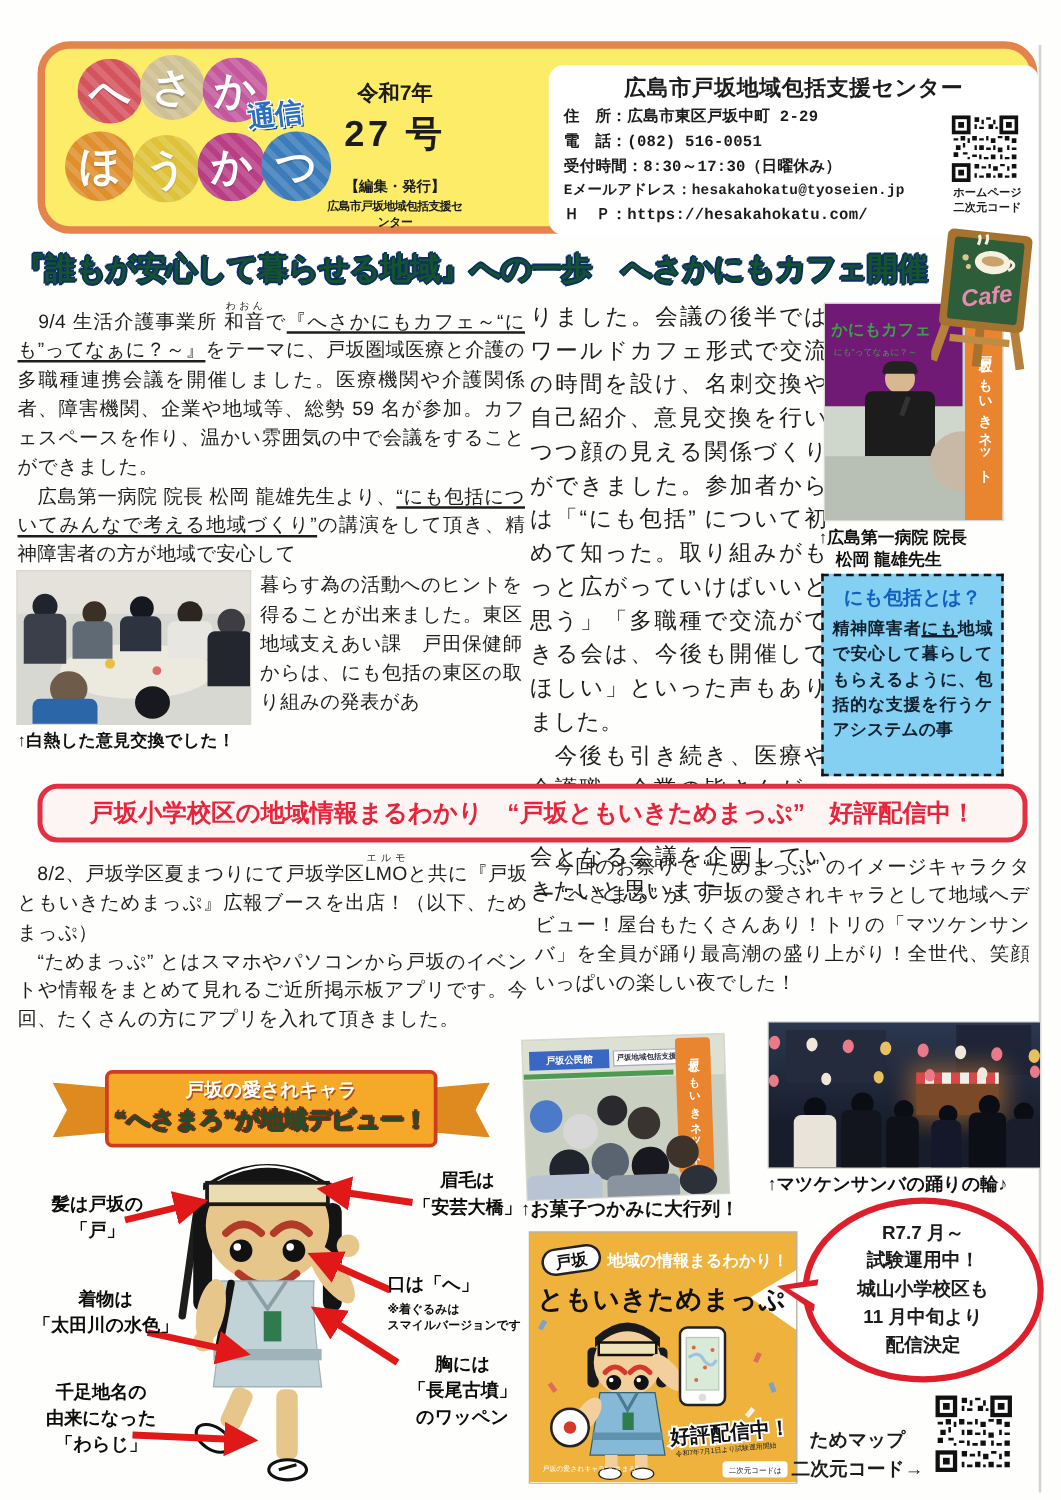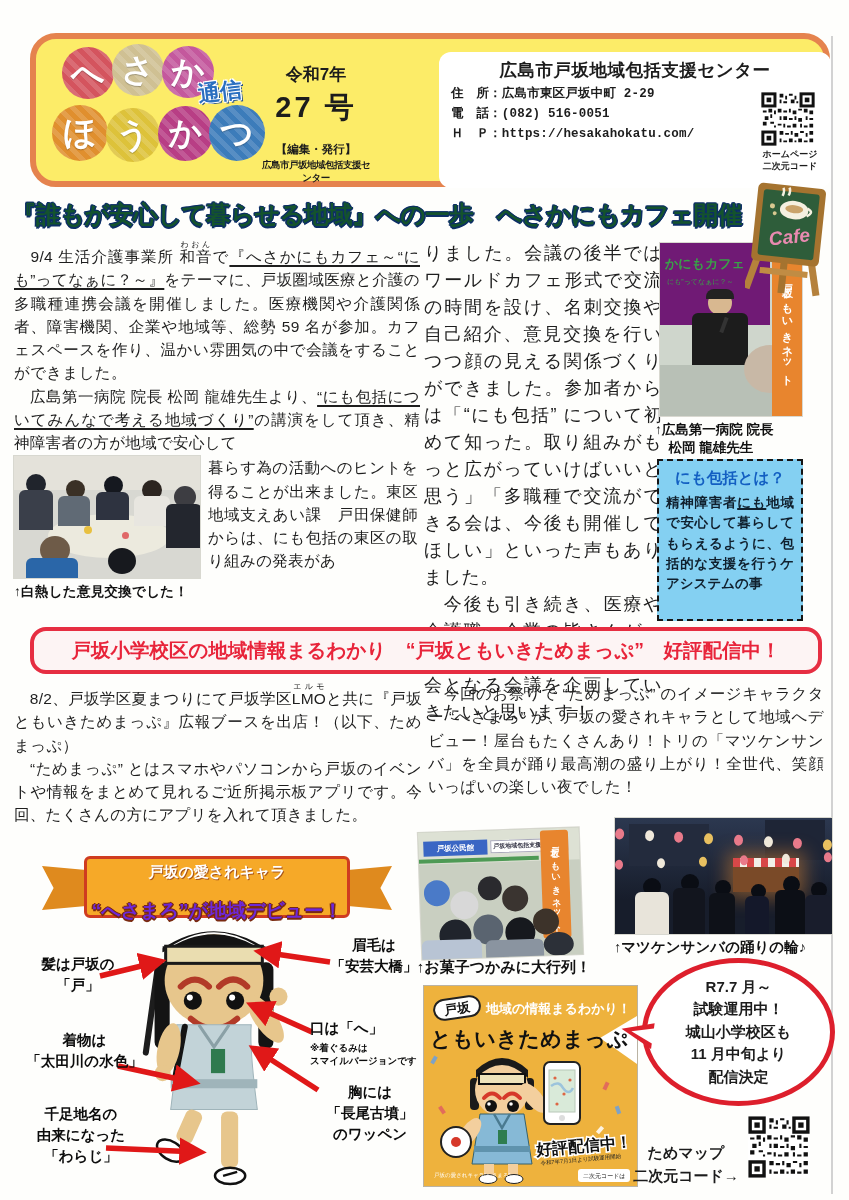--- a/index.html
+++ b/index.html
@@ -79,21 +79,21 @@
   .a2col2 { left:428px; top:682px; width:396px; }
 
   
   .ribbon { left:42px; top:856px; width:350px; height:62px; z-index:3; }
   .ribbon .tail { position:absolute; top:10px; width:58px; height:44px; background:#df8a1e; }
   .ribbon .tail.l { left:0; clip-path:polygon(0 0,100% 12%,100% 88%,0 100%,20% 50%); }
   .ribbon .tail.r { right:0; clip-path:polygon(0 12%,100% 0,80% 50%,100% 100%,0 88%); }
   .ribbon .band { position:absolute; left:42px; right:42px; top:0; bottom:0; background:#f6a928;
                   border:3px solid #cf3c20; border-radius:6px; text-align:center; padding-top:4px; }
   .ribbon .l1 { color:#fff; font-weight:bold; font-size:15px; text-shadow:1px 1px 0 #a8561a; }
-  .ribbon .l2 { color:#6d28d9; font-weight:bold; font-size:19px; margin-top:16px;
+  .ribbon .l2 { color:#14532d; font-weight:bold; font-size:19px; margin-top:1px;
                 text-shadow:-1.5px 0 #7a2a10,1.5px 0 #7a2a10,0 -1.5px #7a2a10,0 1.5px #7a2a10,1px 1px #7a2a10; }
 
   
   .mascot-svg { left:118px; top:912px; width:192px; height:282px; }
   .callout { position:absolute; font-weight:bold; font-size:14.5px; line-height:1.45;
              text-align:center; color:#0c0c0c; z-index:5; }
   .callout .note { font-weight:bold; font-size:9.5px; text-align:left; margin-top:3px; line-height:1.35; }
   .arrows { left:0; top:900px; width:849px; height:300px; z-index:4; pointer-events:none; }
 
   
@@ -184,20 +184,22 @@
     <div class="num">27 号</div>
     <div class="edit">【編集・発行】</div>
     <div class="editor">広島市戸坂地域包括支援センター</div>
   </div>
 
   <div class="abs contact">
     <div class="org">広島市戸坂地域包括支援センター</div>
     <div class="rows">
       <div class="row"><span>住　所：</span><span>広島市東区戸坂中町 2-29</span></div>
       <div class="row"><span>電　話：</span><span>(082) 516-0051</span></div>
+      <div class="row"><span>受付時間：</span><span>8:30～17:30（日曜休み）</span></div>
+      <div class="row" style="font-size:11.5px"><span>Eメールアドレス：</span><span>hesakahokatu@tyoseien.jp</span></div>
       <div class="row"><span>Ｈ　Ｐ：</span><span>https://hesakahokatu.com/</span></div>
     </div>
     <div class="qr-wrap">
       <svg class="qr">
           <use href="#qrsym"></use>
         </svg>
       <div class="qr-cap prel">ホームページ
 二次元コード</div>
     </div>
   </div>

